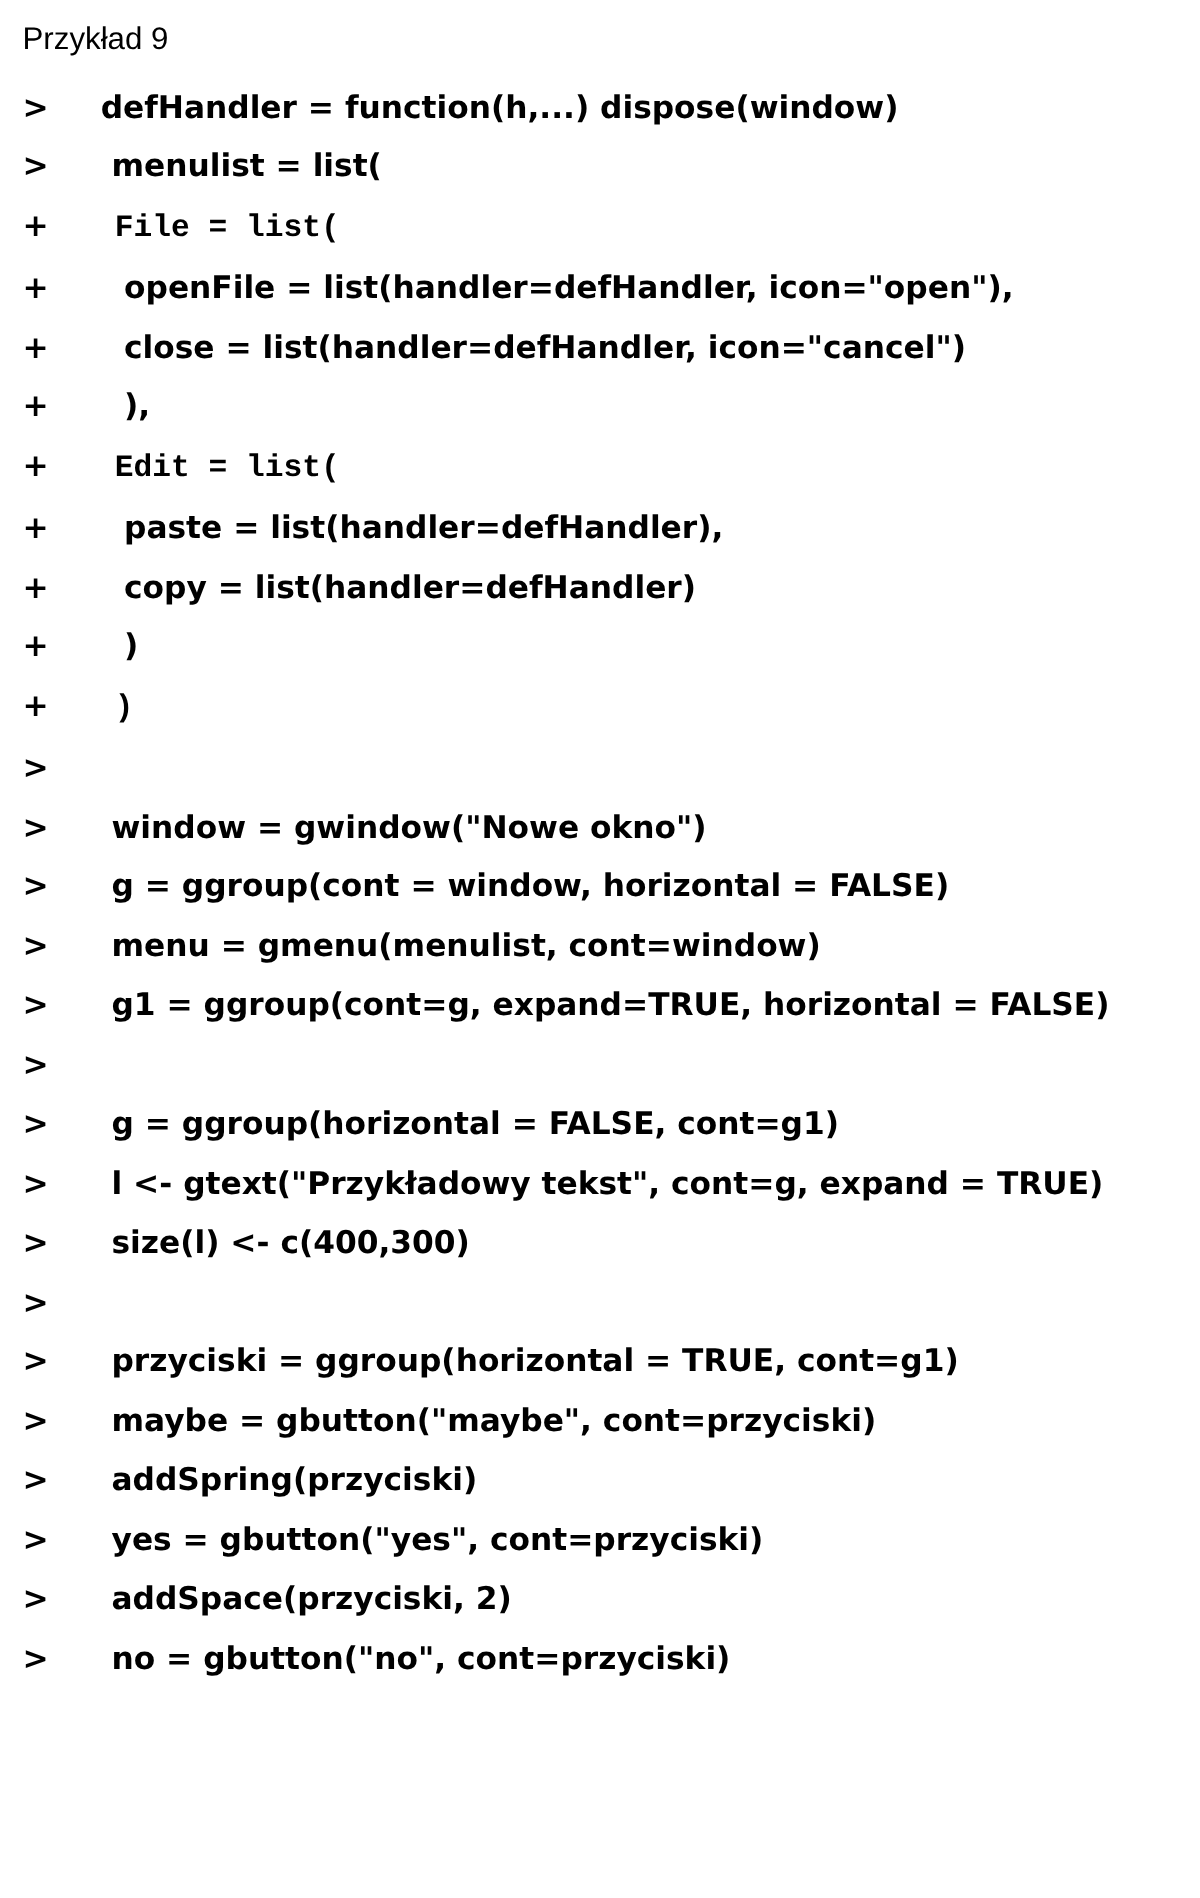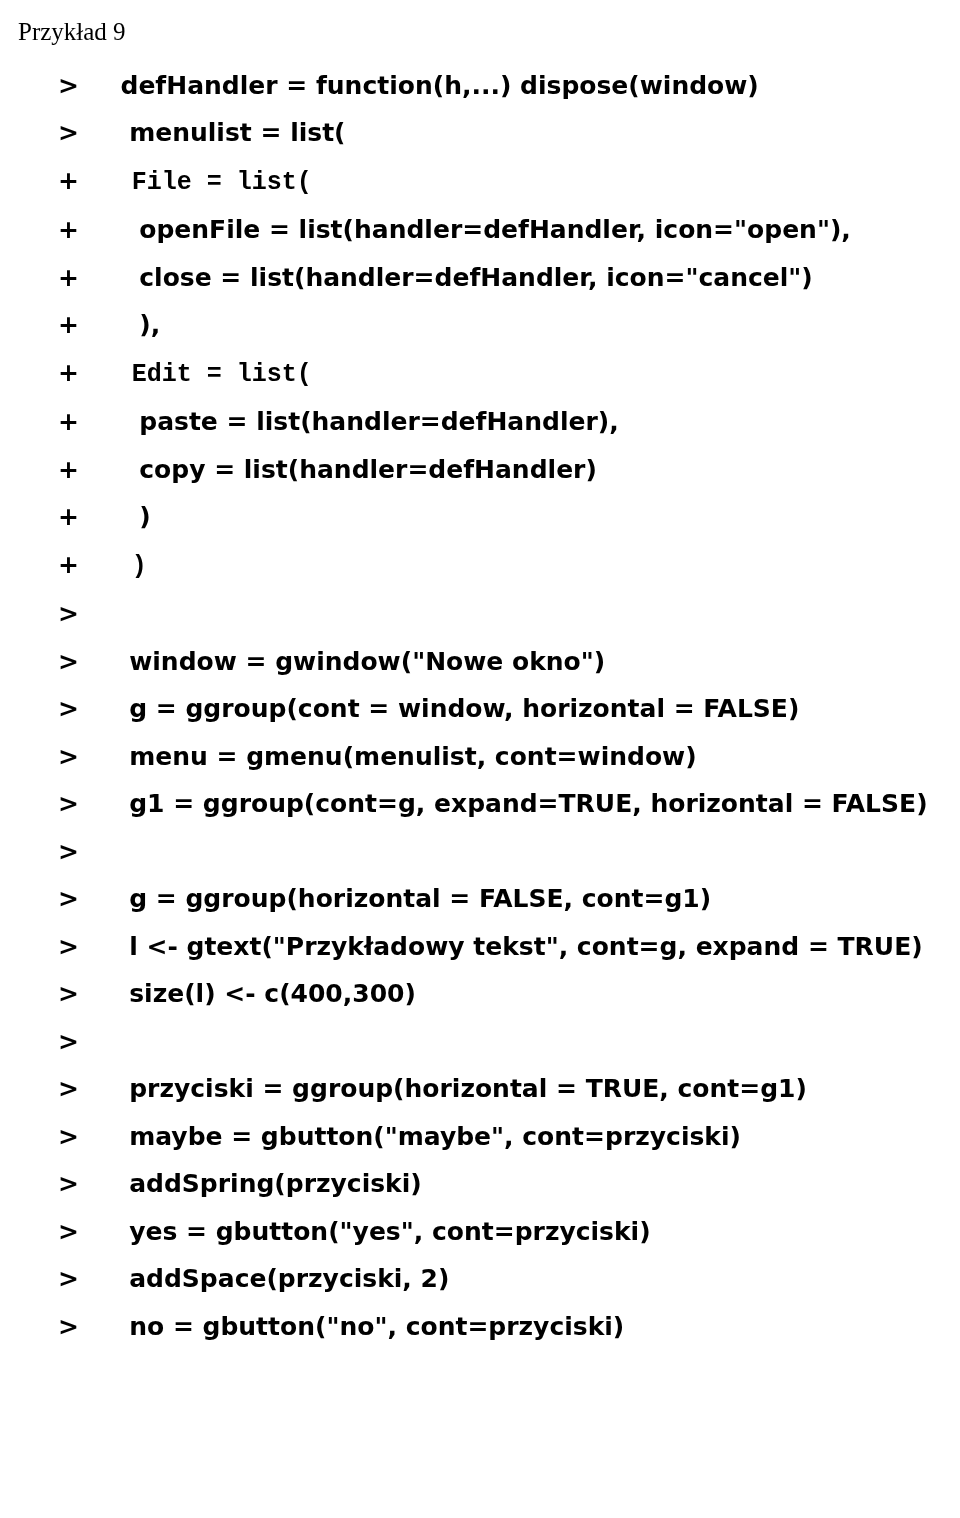--- a/index.html
+++ b/index.html
@@ -9,30 +9,29 @@
     width: 960px;
   }
   .page {
     padding: 8px 18px 40px 18px;
     font-family: "DejaVu Serif", Georgia, "Times New Roman", serif;
     color: #000;
     font-size: 25px;
     line-height: 1.9;
   }
   .title {
-    font-family: Liberation Serif, serif;
+    font-family: Liberation Sans, sans-serif;
     font-size: 25px;
     margin-bottom: 6px;
   }
   .code {
     font-family: "DejaVu Sans", Verdana, Arial, sans-serif;
     font-weight: 600;
     font-size: 25px;
     white-space: pre;
-    margin-left: 40px;
   }
   .line {
     display: block;
   }
   .gutter {
     display: inline-block;
     width: 1.4em;
     text-align: left;
   }
   .indent0 { padding-left: 0; }

